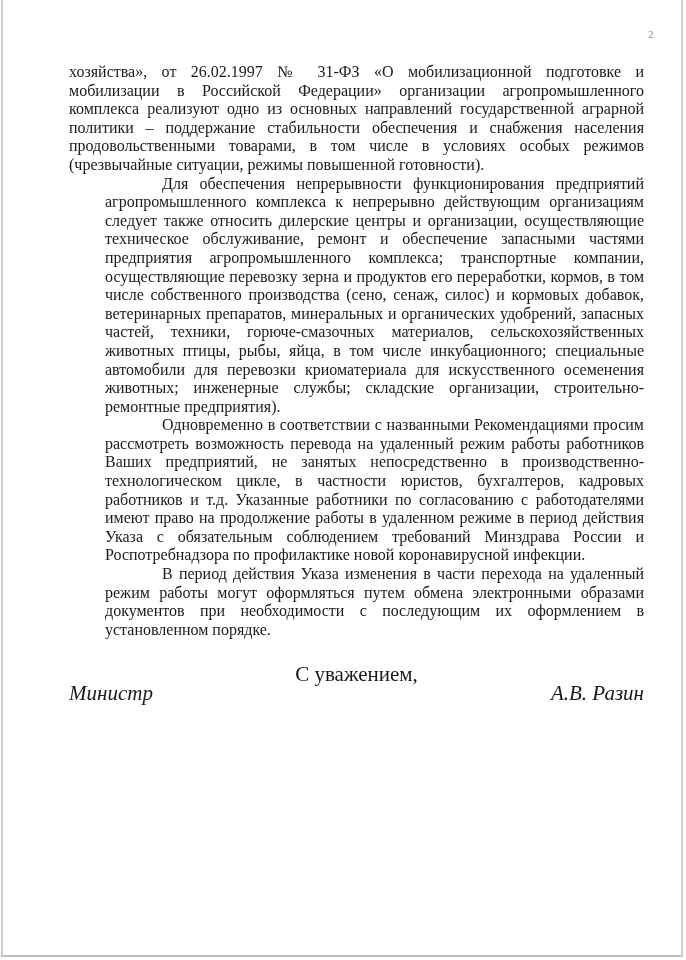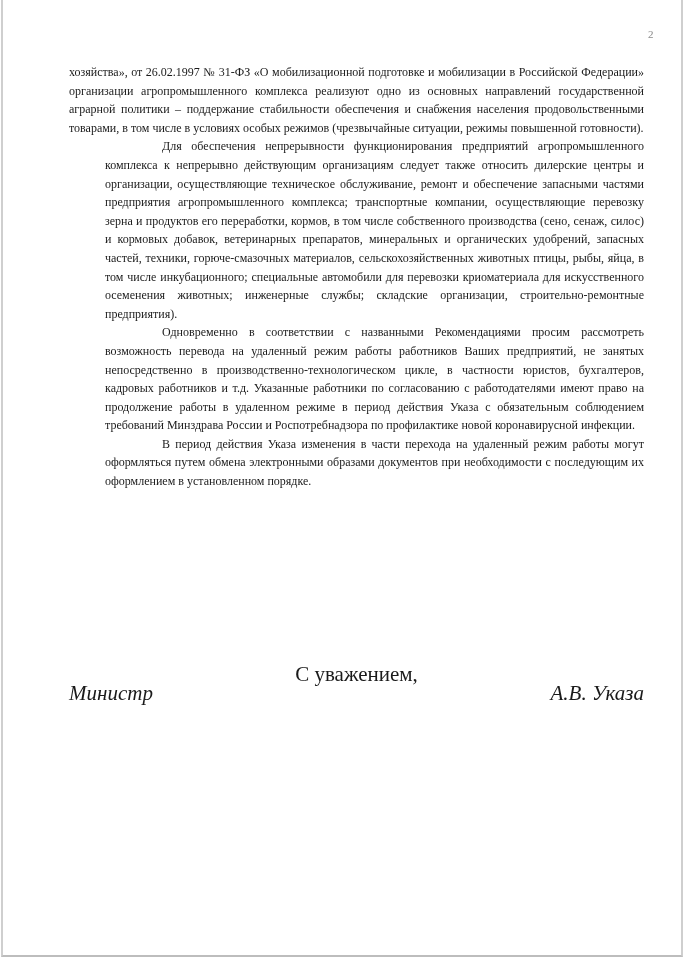--- a/index.html
+++ b/index.html
@@ -32,21 +32,21 @@
       font-family: "Liberation Serif", serif;
       font-size: 11px;
       color: #8a8a8a;
     }
     .content {
       position: absolute;
       left: 66px;
       top: 63px;
       width: 575px;
       font-family: "Liberation Serif", serif;
-      font-size: 12px;
+      font-size: 16px;
       line-height: 18.6px;
       color: #1a1a1a;
     }
     .para {
       margin: 0;
       text-align: justify;
       text-indent: 0;
     }
     .para.indent {
       text-indent: 57px;
@@ -79,16 +79,16 @@
     <p class="para">хозяйства», от 26.02.1997 № 31-ФЗ «О мобилизационной подготовке и мобилизации в Российской Федерации» организации агропромышленного комплекса реализуют одно из основных направлений государственной аграрной политики – поддержание стабильности обеспечения и снабжения населения продовольственными товарами, в том числе в условиях особых режимов (чрезвычайные ситуации, режимы повышенной готовности).</p>
     <p class="para indent">Для обеспечения непрерывности функционирования предприятий агропромышленного комплекса к непрерывно действующим организациям следует также относить дилерские центры и организации, осуществляющие техническое обслуживание, ремонт и обеспечение запасными частями предприятия агропромышленного комплекса; транспортные компании, осуществляющие перевозку зерна и продуктов его переработки, кормов, в том числе собственного производства (сено, сенаж, силос) и кормовых добавок, ветеринарных препаратов, минеральных и органических удобрений, запасных частей, техники, горюче-смазочных материалов, сельскохозяйственных животных птицы, рыбы,  яйца, в том числе инкубационного; специальные автомобили для перевозки криоматериала для искусственного осеменения животных; инженерные службы; складские организации, строительно-ремонтные предприятия).</p>
     <p class="para indent">Одновременно в соответствии с названными Рекомендациями просим рассмотреть возможность перевода на удаленный режим работы работников Ваших предприятий, не занятых непосредственно в производственно-технологическом цикле, в частности юристов, бухгалтеров, кадровых работников и т.д. Указанные работники по согласованию с работодателями имеют право на продолжение работы в удаленном режиме в период действия Указа с обязательным соблюдением требований Минздрава России и Роспотребнадзора по профилактике новой коронавирусной инфекции.</p>
     <p class="para indent">В период действия Указа изменения в части перехода на удаленный режим работы могут оформляться путем обмена электронными образами документов при необходимости с последующим их оформлением в установленном порядке.</p>
   </div>
 
   <div class="signature">
     <div>С уважением,</div>
     <div class="sig-row">
       <span>Министр</span>
-      <span>А.В. Указа</span>
+      <span>А.В. Разин</span>
     </div>
   </div>
 </div>
 
 </body></html>

